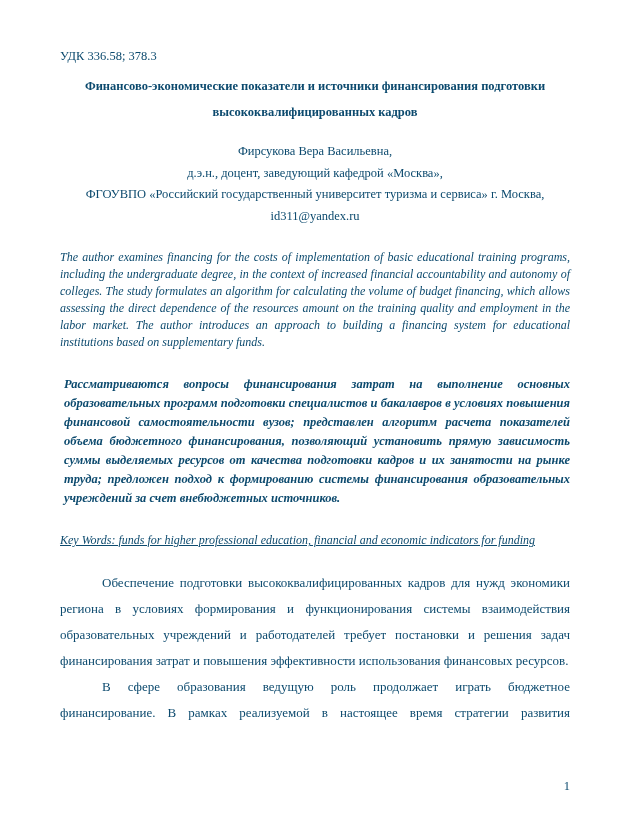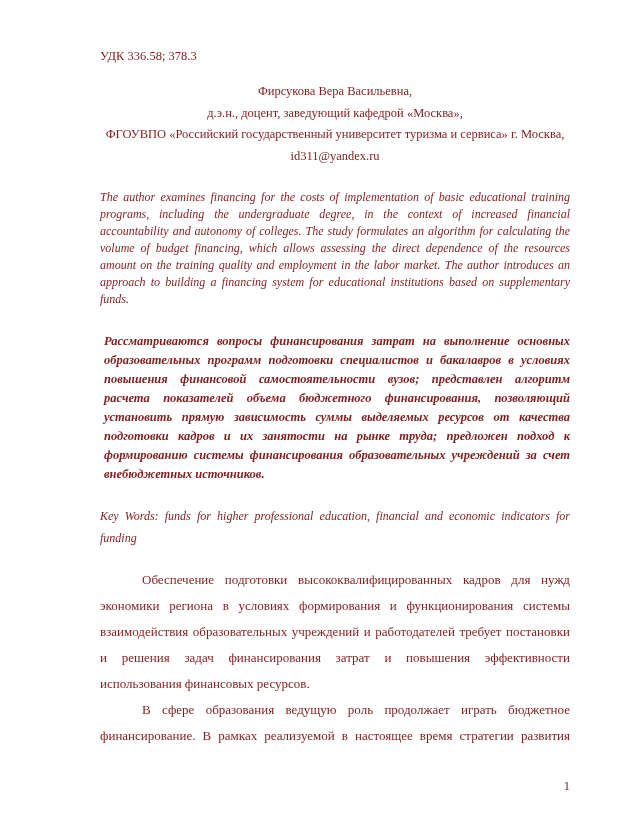--- a/index.html
+++ b/index.html
@@ -7,23 +7,23 @@
     padding: 0;
     background: #ffffff;
   }
   .page {
     position: relative;
     width: 634px;
     height: 820px;
     margin: 0 auto;
     background: #ffffff;
     box-sizing: border-box;
-    padding: 48px 64px 0 100px;
+    padding: 48px 64px 0 60px;
     font-family: "Liberation Serif", "DejaVu Serif", serif;
-    color: #7f1d1d;
+    color: #0c4a6e;
     overflow: hidden;
   }
   .udc {
     font-size: 12.5px;
     line-height: 17px;
     text-align: left;
   }
   .title {
     font-size: 12.5px;
     font-weight: bold;
@@ -54,20 +54,21 @@
   }
   .keywords {
     margin-top: 22px;
     font-size: 12px;
     font-style: italic;
     text-align: justify;
     line-height: 21.5px;
   }
   .keywords p {
     margin: 0;
+    text-decoration: underline;
   }
   .body-text {
     margin-top: 18px;
   }
   .body-para {
     margin: 0;
     font-size: 13px;
     line-height: 26px;
     text-align: justify;
     text-indent: 42px;
@@ -82,20 +83,21 @@
     font-size: 12.5px;
   }
 </style>
 </head>
 <body>
 
 <div class="page">
 
   <div class="udc">УДК 336.58; 378.3</div>
 
+  <h1 class="title">Финансово-экономические показатели и источники финансирования подготовки высококвалифицированных кадров</h1>
 
   <div class="author-block">
     <div>Фирсукова Вера Васильевна,</div>
     <div>д.э.н., доцент, заведующий кафедрой «Москва»,</div>
     <div>ФГОУВПО «Российский государственный университет туризма и сервиса» г. Москва,</div>
     <div>id311@yandex.ru</div>
   </div>
 
   <p class="abstract-en">The author examines financing for the costs of implementation of basic educational training programs, including the undergraduate degree, in the context of increased financial accountability and autonomy of colleges. The study formulates an algorithm for calculating the volume of budget financing, which allows assessing the direct dependence of the resources amount on the training quality and employment in the labor market. The author introduces an approach to building a financing system for educational institutions based on supplementary funds.</p>
 

